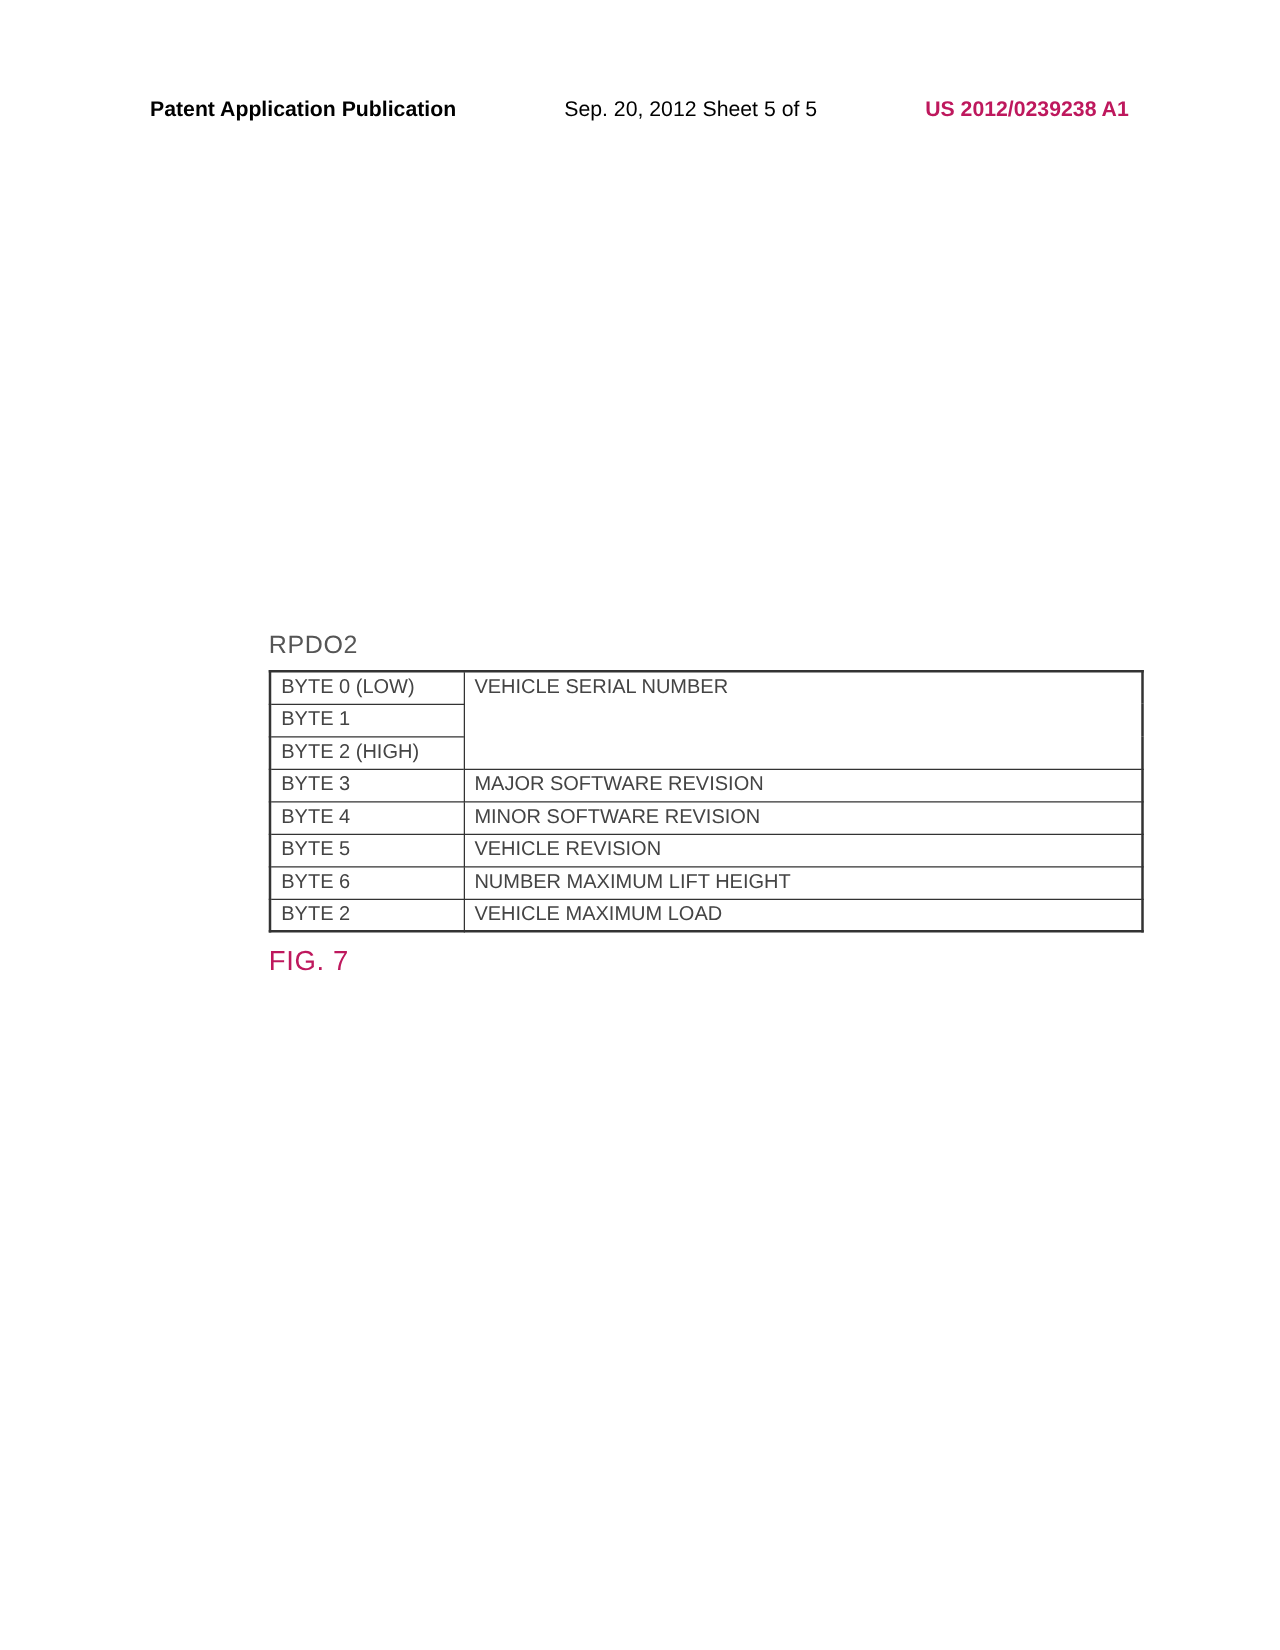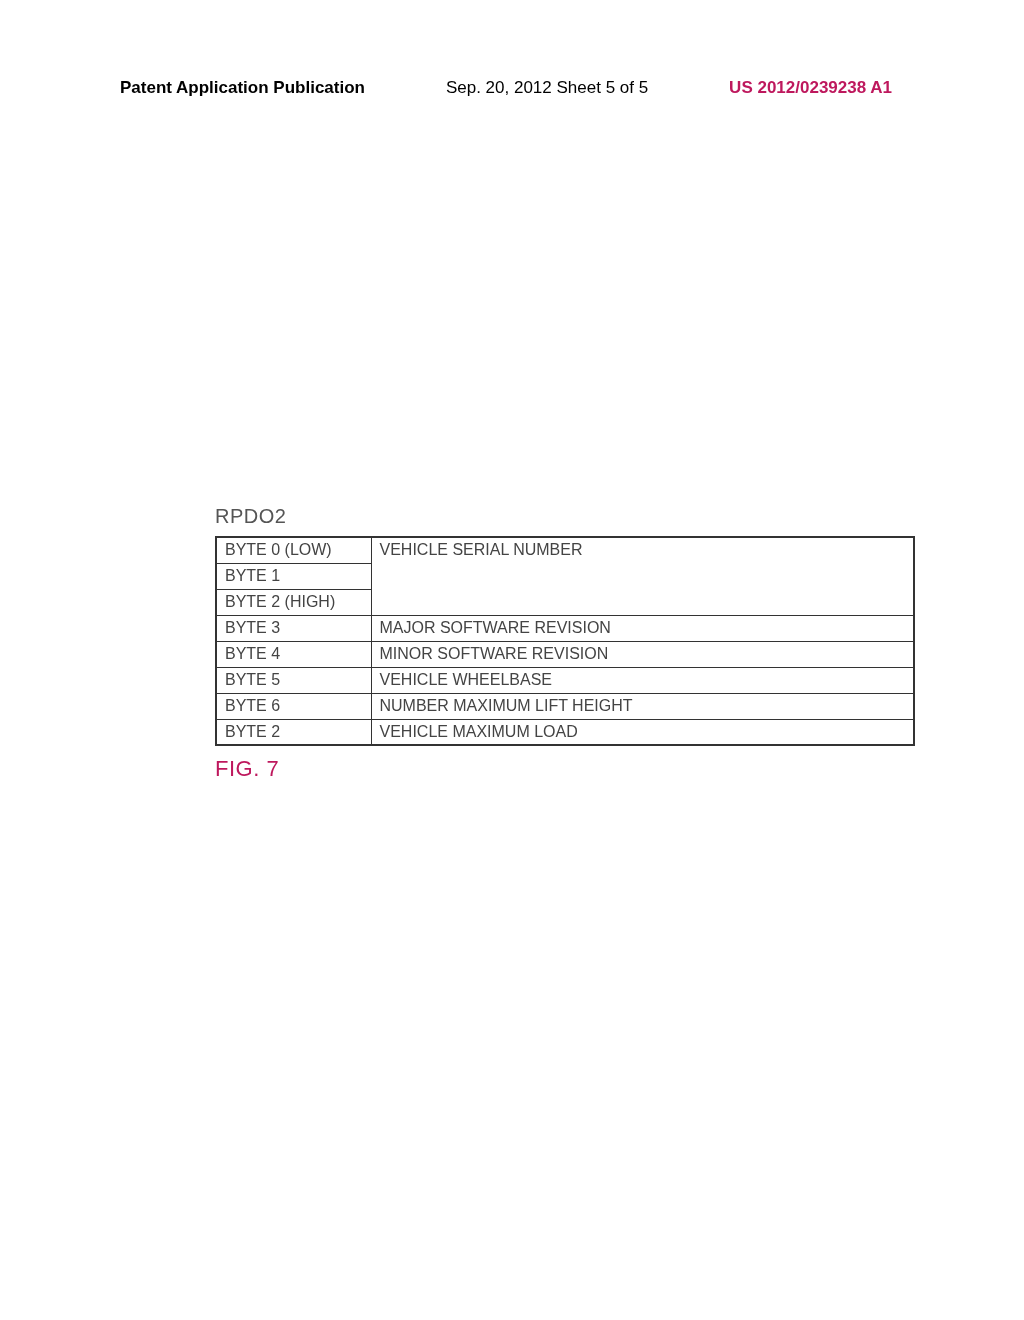--- a/index.html
+++ b/index.html
@@ -11,21 +11,21 @@
       width: 1024px;
       height: 1320px;
       background: #ffffff;
       font-family: Arial, Helvetica, sans-serif;
       position: relative;
     }
     .header {
       position: absolute;
       top: 78px;
       left: 0;
-      right: 12px;
+      right: 1px;
       display: flex;
       justify-content: space-between;
       align-items: baseline;
       padding: 0 120px;
     }
     .header-left {
       font-size: 17px;
       font-weight: bold;
       color: #000;
     }
@@ -102,21 +102,21 @@
     <tr>
       <td class="col-byte">BYTE 3</td>
       <td class="col-desc">MAJOR SOFTWARE REVISION</td>
     </tr>
     <tr>
       <td class="col-byte">BYTE 4</td>
       <td class="col-desc">MINOR SOFTWARE REVISION</td>
     </tr>
     <tr>
       <td class="col-byte">BYTE 5</td>
-      <td class="col-desc">VEHICLE WHEELBASE</td>
+      <td class="col-desc">VEHICLE REVISION</td>
     </tr>
     <tr>
       <td class="col-byte">BYTE 6</td>
       <td class="col-desc">NUMBER MAXIMUM LIFT HEIGHT</td>
     </tr>
     <tr>
       <td class="col-byte">BYTE 2</td>
       <td class="col-desc">VEHICLE MAXIMUM LOAD</td>
     </tr>
   </tbody>

